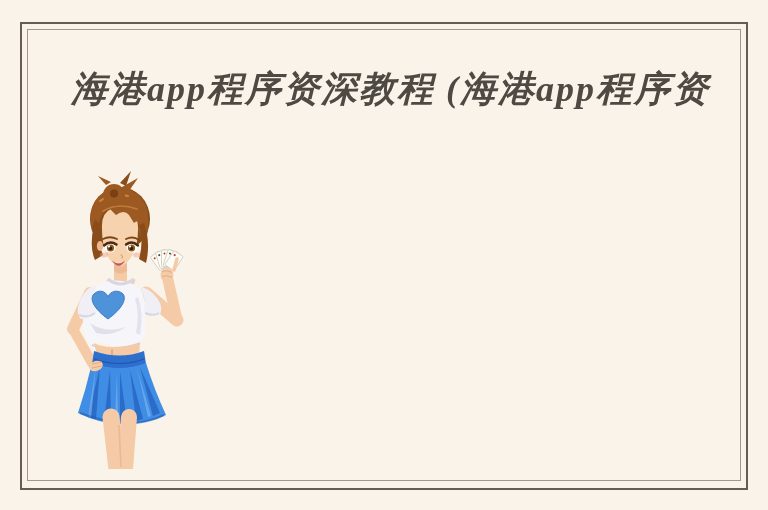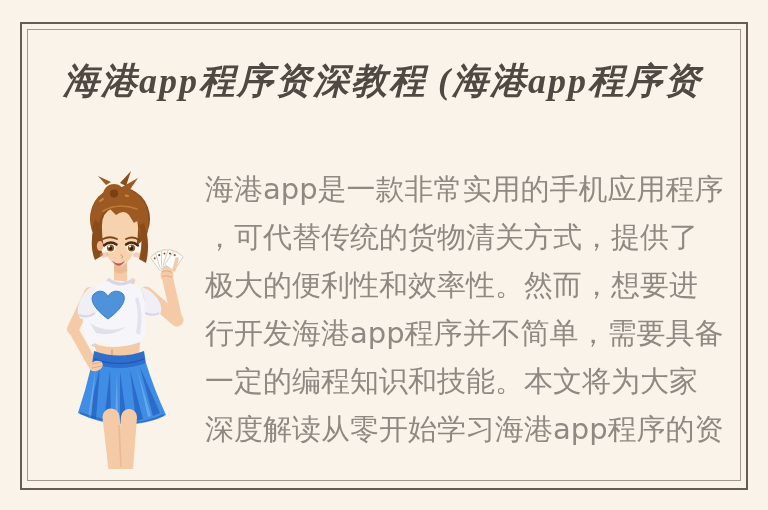--- a/index.html
+++ b/index.html
@@ -22,21 +22,21 @@
   .frame-inner {
     position: absolute;
     left: 27px; top: 29px;
     width: 712px; height: 450px;
     border: 1px solid #a0988c;
   }
   .article-title {
     position: absolute;
     left: 55px; top: 44px;
     width: 678px;
-    margin: 8px;
+    margin: 16px;
     font-family: "Liberation Serif", "DejaVu Serif", serif;
     font-style: italic;
     font-weight: 600;
     font-size: 36px;
     line-height: 58px;
     letter-spacing: 2px;
     color: #4e4942;
   }
   .title-line { white-space: nowrap; }
   .girl {
@@ -199,22 +199,14 @@
         </g>
     </g>
 
     <g>
       <line x1="126" y1="103" x2="129" y2="92" stroke="#f4cba6" stroke-width="3.6" stroke-linecap="round"></line>
       <ellipse cx="119" cy="108" rx="6.5" ry="7" fill="#f4cba6"></ellipse>
       <path d="M 114 104.5 Q 119 102.5 124 105.5 M 114 109.5 Q 119 107.5 124 110.5" stroke="#e2a87e" stroke-width="0.9" fill="none"></path>
     </g>
   </svg>
 
-  <div class="body-text">
-    <div class="body-line">海港app是一款非常实用的手机应用程序</div>
-    <div class="body-line">，可代替传统的货物清关方式，提供了</div>
-    <div class="body-line">极大的便利性和效率性。然而，想要进</div>
-    <div class="body-line">行开发海港app程序并不简单，需要具备</div>
-    <div class="body-line">一定的编程知识和技能。本文将为大家</div>
-    <div class="body-line">深度解读从零开始学习海港app程序的资</div>
-  </div>
 
 </div>
 
 </body></html>

